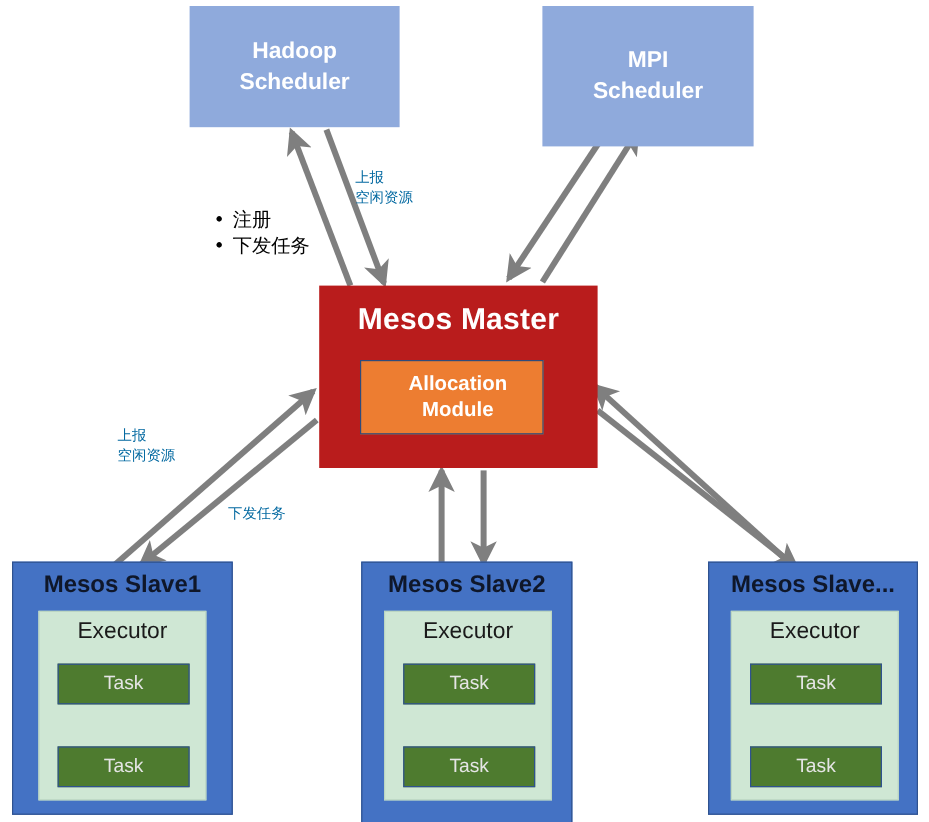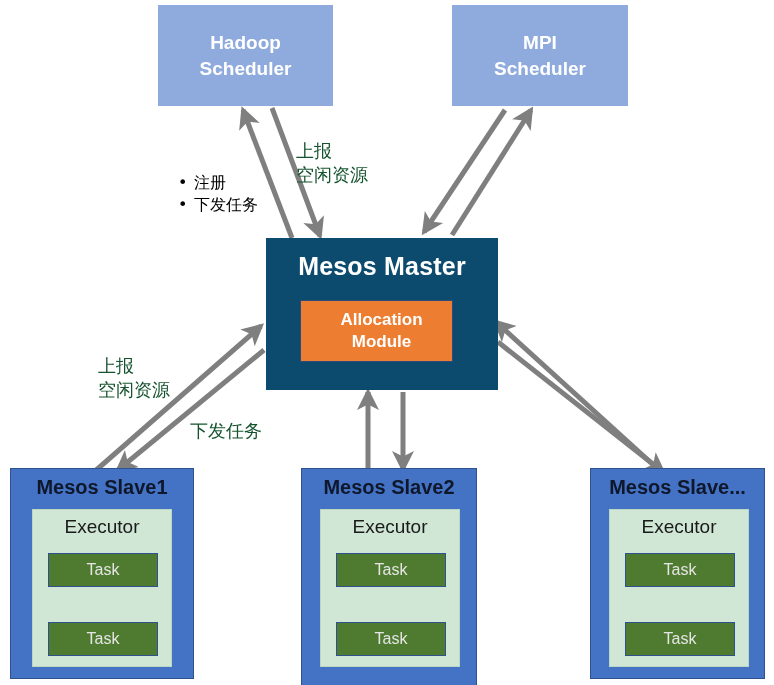--- a/index.html
+++ b/index.html
@@ -29,21 +29,21 @@
   
   .scheduler {
     background: #8FAADC;
     color: #ffffff;
     font-weight: bold;
     font-size: 19px;
     line-height: 1.35;
   }
   
   .master {
-    background: #0c4a6e;
+    background: #b91c1c;
     justify-content: flex-start;
     align-items: center;
   }
   .master-title {
     color: #ffffff;
     font-weight: bold;
     font-size: 25px;
     margin-top: 14px;
     letter-spacing: 0.2px;
   }
@@ -100,25 +100,25 @@
     color: #e5e5e5;
     font-size: 16px;
     display: flex;
     align-items: center;
     justify-content: center;
     text-align: center;
   }
   
   .annot {
     position: absolute;
-    color: #14532d;
-    font-size: 18px;
+    color: #0369a1;
+    font-size: 12px;
     line-height: 1.35;
     white-space: pre;
-    font-family: Liberation Mono, monospace;
+    font-family: Liberation Sans, sans-serif;
   }
   .bullets {
     position: absolute;
     color: #000000;
     font-size: 16px;
     line-height: 1.4;
     font-family: "DejaVu Sans", "Liberation Sans", sans-serif;
   }
   .bullet-row {
     display: flex;
@@ -165,21 +165,21 @@
 
     <line x1="659" y1="470" x2="496" y2="322" stroke="#7F7F7F" stroke-width="5" marker-end="url(#ah)"></line>
     <line x1="498" y1="342" x2="663" y2="472" stroke="#7F7F7F" stroke-width="5" marker-end="url(#ah)"></line>
   </svg>
 
   <div class="node scheduler" style="left:158px; top:5px; width:175px; height:101px;">
     <span>Hadoop</span>
     <span>Scheduler</span>
   </div>
 
-  <div class="node scheduler" style="left:452px; top:5px; width:176px; height:101px;">
+  <div class="node scheduler" style="left:452px; top:5px; width:176px; height:117px;">
     <span>MPI</span>
     <span>Scheduler</span>
   </div>
 
   <div class="node master" style="left:266px; top:238px; width:232px; height:152px;">
     <div class="master-title">Mesos Master</div>
     <div class="alloc" style="left:34px; top:62px; width:153px; height:62px;">
       <span>Allocation</span>
       <span>Module</span>
     </div>

